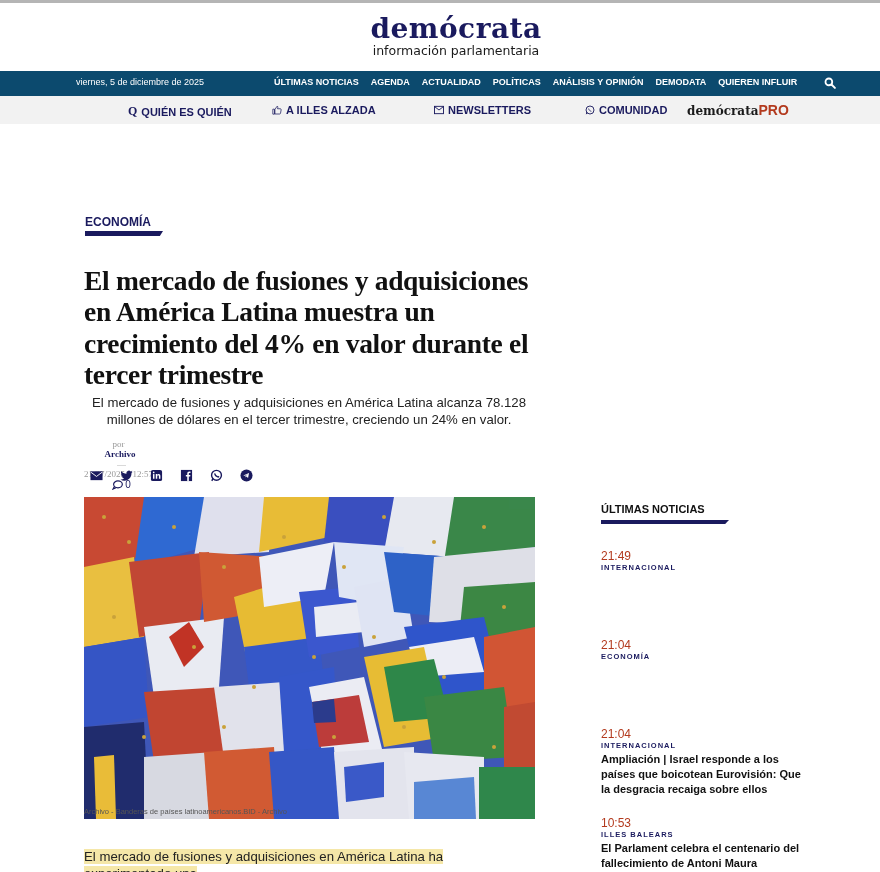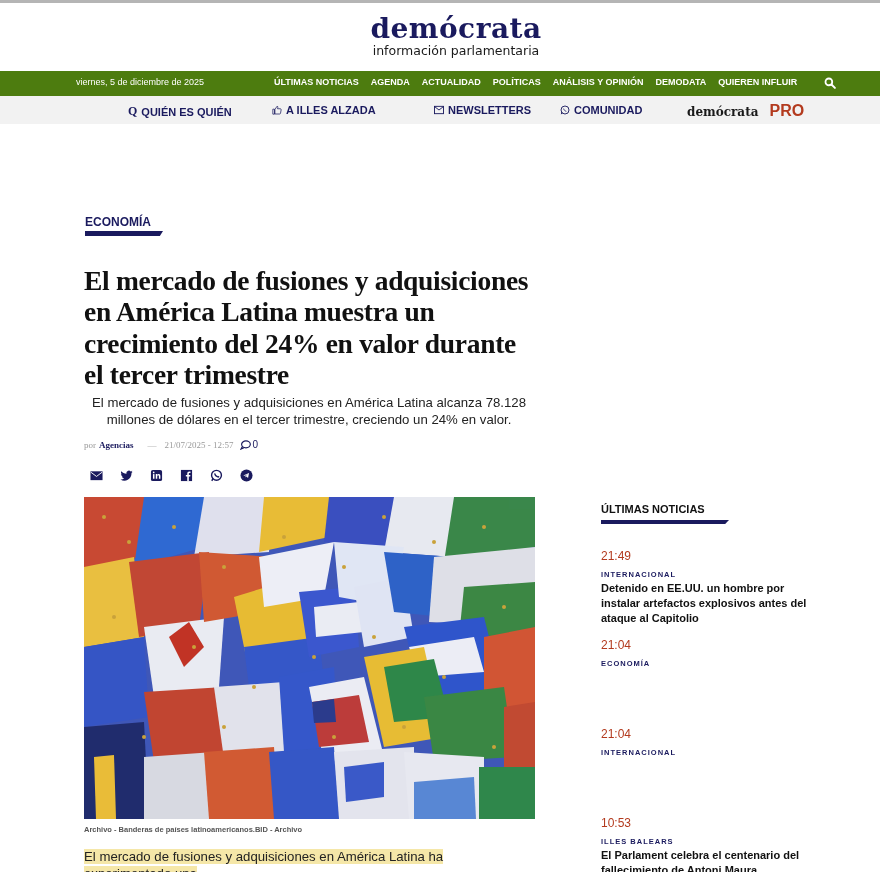--- a/index.html
+++ b/index.html
@@ -5,60 +5,60 @@
     * { box-sizing: border-box; margin: 0; padding: 0; }
     html, body { width: 880px; height: 872px; overflow: hidden; background: #ffffff; }
     body { font-family: "Liberation Sans", sans-serif; color: #111; position: relative; }
 
     .top-border { position: absolute; left: 0; top: 0; width: 880px; height: 3px; background: #b5b5b5; }
 
     .logo { position: absolute; left: 0; top: 14px; width: 912px; text-align: center; }
     .logo-main { font-family: "DejaVu Serif", serif; font-weight: bold; font-size: 28px; color: #1a1a5e; letter-spacing: 0.5px; line-height: 30px; }
     .logo-sub { font-family: "DejaVu Sans", sans-serif; font-size: 12.5px; color: #1a1a1a; line-height: 14px; margin-top: 0px; }
 
-    .navbar { position: absolute; left: 0; top: 71px; width: 880px; height: 25px; background: #4d7c0f; color: #fff; }
+    .navbar { position: absolute; left: 0; top: 71px; width: 880px; height: 25px; background: #0c4a6e; color: #fff; }
     .nav-date { position: absolute; left: 76px; top: 6px; font-size: 9px; color: #ffffff; }
     .nav-links { position: absolute; left: 274px; top: 6px; display: flex; gap: 0; }
     .nav-link { font-size: 9px; font-weight: bold; color: #fff; margin-right: 12px; text-transform: uppercase; white-space: nowrap; cursor: pointer; }
     .nav-search { position: absolute; left: 824px; top: 6px; width: 12px; height: 12px; cursor: pointer; }
 
     .subnav { position: absolute; left: 0; top: 96px; width: 880px; height: 28px; background: #f2f2f2; }
     .subnav-item { position: absolute; top: 8px; font-size: 11px; color: #1a1a5e; font-weight: 600; display: flex; align-items: center; gap: 4px; white-space: nowrap; cursor: pointer; }
     .subnav-item svg { width: 10px; height: 10px; }
     .subnav-logo { position: absolute; left: 687px; top: 6px; font-family: "DejaVu Serif", serif; font-weight: bold; font-size: 12px; color: #1a1a1a; cursor: pointer; }
-    .subnav-logo .pro { font-family: "Liberation Sans", sans-serif; color: #b33a1e; font-size: 16px; font-weight: bold; margin-left: 11px; }
+    .subnav-logo .pro { font-family: "Liberation Sans", sans-serif; color: #b33a1e; font-size: 14px; font-weight: bold; }
 
     .category { position: absolute; left: 85px; top: 215px; font-size: 12px; font-weight: bold; color: #1a1a5e; cursor: pointer; }
     .category-bar { position: absolute; left: 85px; top: 231px; width: 78px; height: 5px; background: #1a1a5e; clip-path: polygon(0 0, 100% 0, 96% 100%, 0 100%); }
 
     .headline { position: absolute; left: 84px; top: 265px; width: 450px; font-family: "Liberation Serif", serif; font-weight: bold; font-size: 27.5px; line-height: 31.3px; color: #111; letter-spacing: -0.3px; }
 
     .subhead { position: absolute; left: 84px; top: 395px; width: 450px; font-size: 13.2px; line-height: 16.5px; color: #222; text-align: center; }
 
-    .byline { position: absolute; left: 84px; top: 439px; font-family: "Liberation Serif", serif; font-size: 9px; color: #999; display: flex; align-items: center; white-space: nowrap; }
+    .byline { position: absolute; left: 84px; top: 439px; font-family: "Liberation Serif", serif; font-size: 9px; color: #999; display: flex; align-items: center; white-space: nowrap; flex-direction: column; }
     .byline .author { color: #1a1a5e; font-weight: bold; margin-left: 3px; cursor: pointer; }
     .byline .dash { margin: 0 8px 0 14px; color: #aaa; }
     .byline .comments { display: flex; align-items: center; gap: 2px; margin-left: 6px; color: #1a1a5e; font-family: "Liberation Sans", sans-serif; font-size: 10px; cursor: pointer; }
 
     .share { position: absolute; left: 90px; top: 467px; display: flex; gap: 0; }
     .share-btn { width: 30px; height: 16px; display: flex; align-items: center; justify-content: flex-start; cursor: pointer; }
     .share-btn svg { width: 13px; height: 13px; }
 
     .hero-img { position: absolute; left: 84px; top: 497px; width: 451px; height: 322px; overflow: hidden; background: #4a5ab8; }
-    .caption { position: absolute; left: 84px; top: 825px; font-size: 7.5px; color: #555; font-weight: bold; }
+    .caption { position: absolute; left: 84px; top: 807px; font-size: 7.5px; color: #555; }
 
     .body-text { position: absolute; left: 84px; top: 849px; width: 450px; font-size: 13.2px; line-height: 16.5px; color: #222; }
     .body-text span { background: #f5e7a8; }
 
     .sidebar { position: absolute; left: 601px; top: 503px; width: 210px; }
     .sidebar-title { font-size: 11px; font-weight: bold; color: #111; }
     .sidebar-bar { margin-top: 5px; width: 128px; height: 4px; background: #1a1a5e; clip-path: polygon(0 0, 100% 0, 97% 100%, 0 100%); }
     .news-item { position: absolute; left: 0; width: 210px; cursor: pointer; }
     .news-time { font-size: 12px; color: #b33a1e; }
-    .news-cat { font-size: 7.5px; font-weight: bold; color: #1a1a5e; letter-spacing: 1px; margin-top: 7px; text-transform: uppercase; }
+    .news-cat { font-size: 7.5px; font-weight: bold; color: #1a1a5e; letter-spacing: 1px; text-transform: uppercase; }
     .news-title { font-size: 11px; font-weight: bold; color: #111; line-height: 15px; margin-top: 2px; }
   </style>
 </head>
 <body>
 
 <div class="top-border"></div>
 
 <div class="logo">
   <div class="logo-main">demócrata</div>
   <div class="logo-sub">información parlamentaria</div>
@@ -92,42 +92,42 @@
       </svg>
     <span>A ILLES ALZADA</span>
   </div>
   <div class="subnav-item" style="left:434px;">
     <svg viewBox="0 0 12 10">
         <rect x="0.6" y="0.6" width="10.8" height="8.8" fill="none" stroke="#1a1a5e" stroke-width="1.1"></rect>
         <path d="M0.8 1l5.2 4 5.2-4" fill="none" stroke="#1a1a5e" stroke-width="1.1"></path>
       </svg>
     <span>NEWSLETTERS</span>
   </div>
-  <div class="subnav-item" style="left:560px;">
+  <div class="subnav-item" style="left:585px;">
     <svg viewBox="0 0 12 12">
         <circle cx="6" cy="6" r="4.8" fill="none" stroke="#1a1a5e" stroke-width="1.1"></circle>
         <path d="M1.5 11l1-2.6" stroke="#1a1a5e" stroke-width="1.1"></path>
         <path d="M4.3 4.3c.3 1.6 1.6 2.9 3.3 3.3" fill="none" stroke="#1a1a5e" stroke-width="1"></path>
       </svg>
     <span>COMUNIDAD</span>
   </div>
   <div class="subnav-logo">
     <span>demócrata</span><span class="pro">PRO</span>
   </div>
 </div>
 
 <div class="category">ECONOMÍA</div>
 <div class="category-bar"></div>
 
-<h1 class="headline">El mercado de fusiones y adquisiciones en América Latina muestra un crecimiento del 24% en valor durante el tercer trimestre</h1>
+<h1 class="headline">El mercado de fusiones y adquisiciones en América Latina muestra un crecimiento del 4% en valor durante el tercer trimestre</h1>
 <p class="subhead">El mercado de fusiones y adquisiciones en América Latina alcanza 78.128 millones de dólares en el tercer trimestre, creciendo un 24% en valor.</p>
 
 <div class="byline">
   <span>por</span>
-  <span class="author">Agencias</span>
+  <span class="author">Archivo</span>
   <span class="dash">—</span>
   <span>21/07/2025 - 12:57</span>
   <span class="comments">
     <svg width="11" height="10" viewBox="0 0 12 11">
         <ellipse cx="6.5" cy="4.8" rx="4.8" ry="3.8" fill="none" stroke="#1a1a5e" stroke-width="1.3"></ellipse>
         <path d="M2.5 7.3L1 10l3.3-1.6" fill="none" stroke="#1a1a5e" stroke-width="1.2"></path>
       </svg>
     <span>0</span>
   </span>
 </div>
@@ -256,28 +256,28 @@
   
 </div>
 
 <div class="sidebar">
   <div class="sidebar-title">ÚLTIMAS NOTICIAS</div>
   <div class="sidebar-bar"></div>
 
   <div class="news-item" style="top:46px;">
     <div class="news-time">21:49</div>
     <div class="news-cat">INTERNACIONAL</div>
-    <div class="news-title">Detenido en EE.UU. un hombre por instalar artefactos explosivos antes del ataque al Capitolio</div>
   </div>
   <div class="news-item" style="top:135px;">
     <div class="news-time">21:04</div>
     <div class="news-cat">ECONOMÍA</div>
   </div>
   <div class="news-item" style="top:224px;">
     <div class="news-time">21:04</div>
     <div class="news-cat">INTERNACIONAL</div>
+    <div class="news-title">Ampliación | Israel responde a los países que boicotean Eurovisión: Que la desgracia recaiga sobre ellos</div>
   </div>
   <div class="news-item" style="top:313px;">
     <div class="news-time">10:53</div>
     <div class="news-cat">ILLES BALEARS</div>
     <div class="news-title">El Parlament celebra el centenario del fallecimiento de Antoni Maura</div>
   </div>
 </div>
 
 </body></html>

